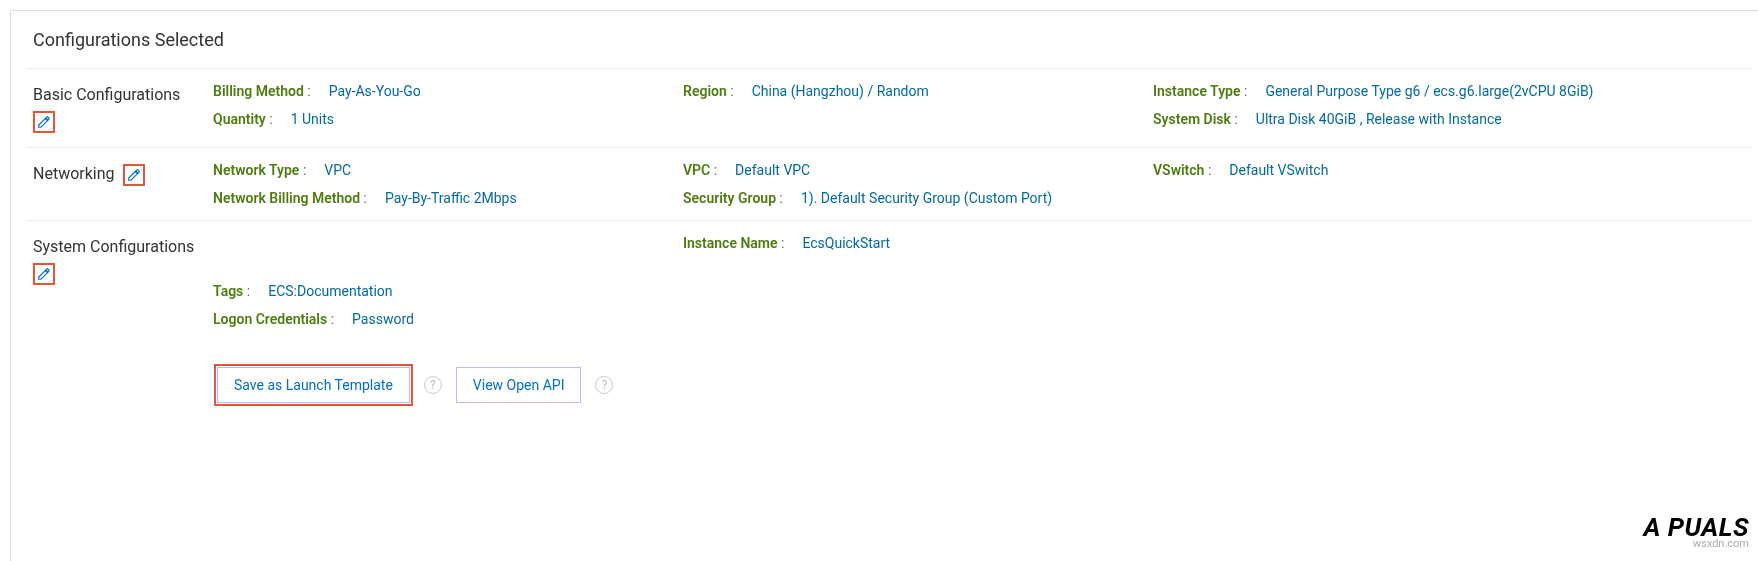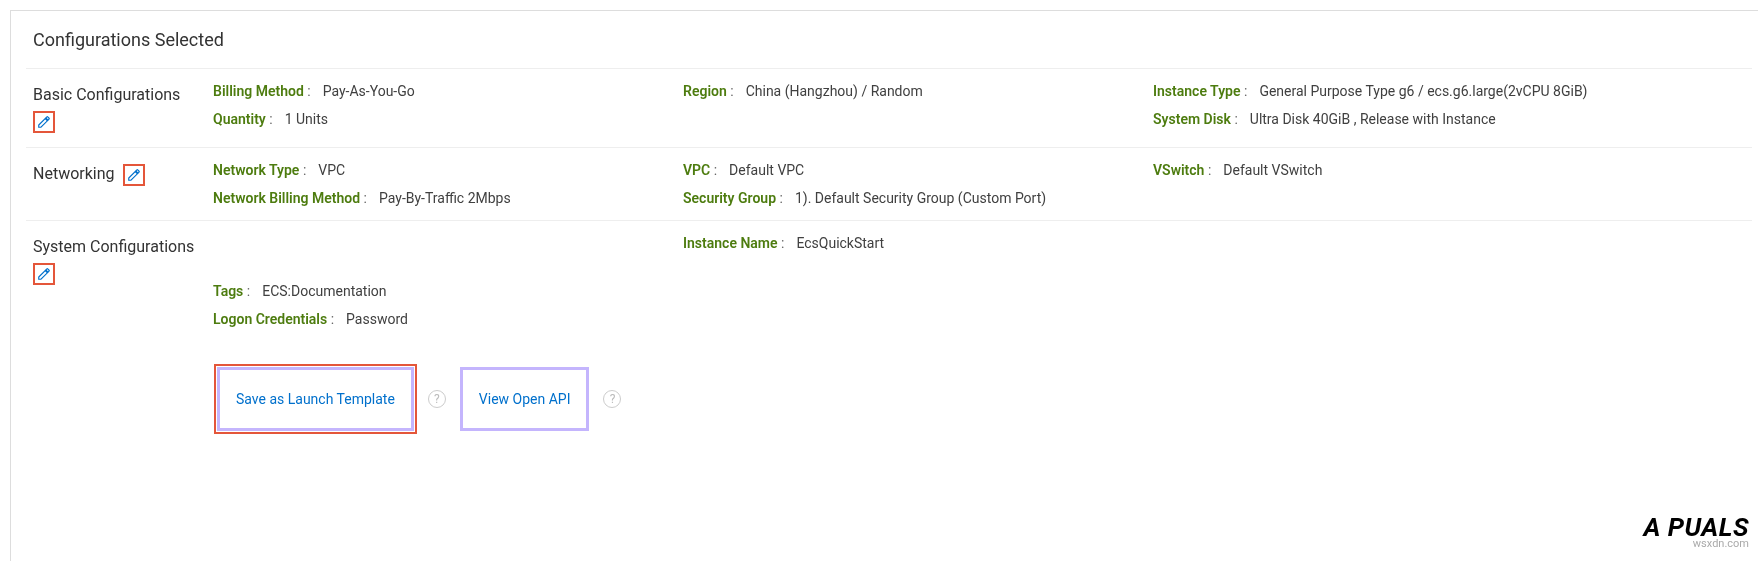--- a/index.html
+++ b/index.html
@@ -14,23 +14,23 @@
     .edit-btn svg { width: 14px; height: 14px; }
     .edit-below { margin-top: 4px; margin-left: 0; }
     .cols { display: flex; flex: 1; }
     .col1 { width: 470px; }
     .col2 { width: 470px; }
     .col3 { flex: 1; }
     .row { display: flex; margin-bottom: 12px; }
     .row:last-child { margin-bottom: 0; }
     .field-label { color: #4d7c0f; font-weight: 600; }
     .field-label::after { content: " : "; font-weight: 400; color: #666; }
-    .field-value { color: #404040; margin-left: 12px; }
+    .field-value { color: #0369a1; margin-left: 18px; }
     .footer { padding: 26px 22px 20px 206px; display: flex; align-items: center; gap: 14px; }
-    .btn { border: 3px solid #c4b5fd; color: #0070cc; background: #fff; padding: 21px 16px; font-size: 14px; cursor: pointer; font-family: inherit; }
+    .btn { border: 1px solid #c4b5fd; color: #0070cc; background: #fff; padding: 9px 16px; font-size: 14px; cursor: pointer; font-family: inherit; }
     .btn-highlight { outline: 2px solid #e4563a; outline-offset: 1px; }
     .help-icon { display: inline-flex; align-items: center; justify-content: center; width: 18px; height: 18px; border: 1px solid #ccc; border-radius: 50%; color: #bbb; font-size: 12px; cursor: pointer; }
     .watermark { position: absolute; right: 18px; bottom: 20px; font-size: 11px; color: #aaa; }
     .logo { position: absolute; right: 18px; bottom: 28px; font-size: 26px; font-weight: 700; color: #000000; letter-spacing: 0.5px; font-style: italic; }
     .group-row { margin-top: 18px; }
   </style>
 </head>
 <body>
 
 <div class="panel">

